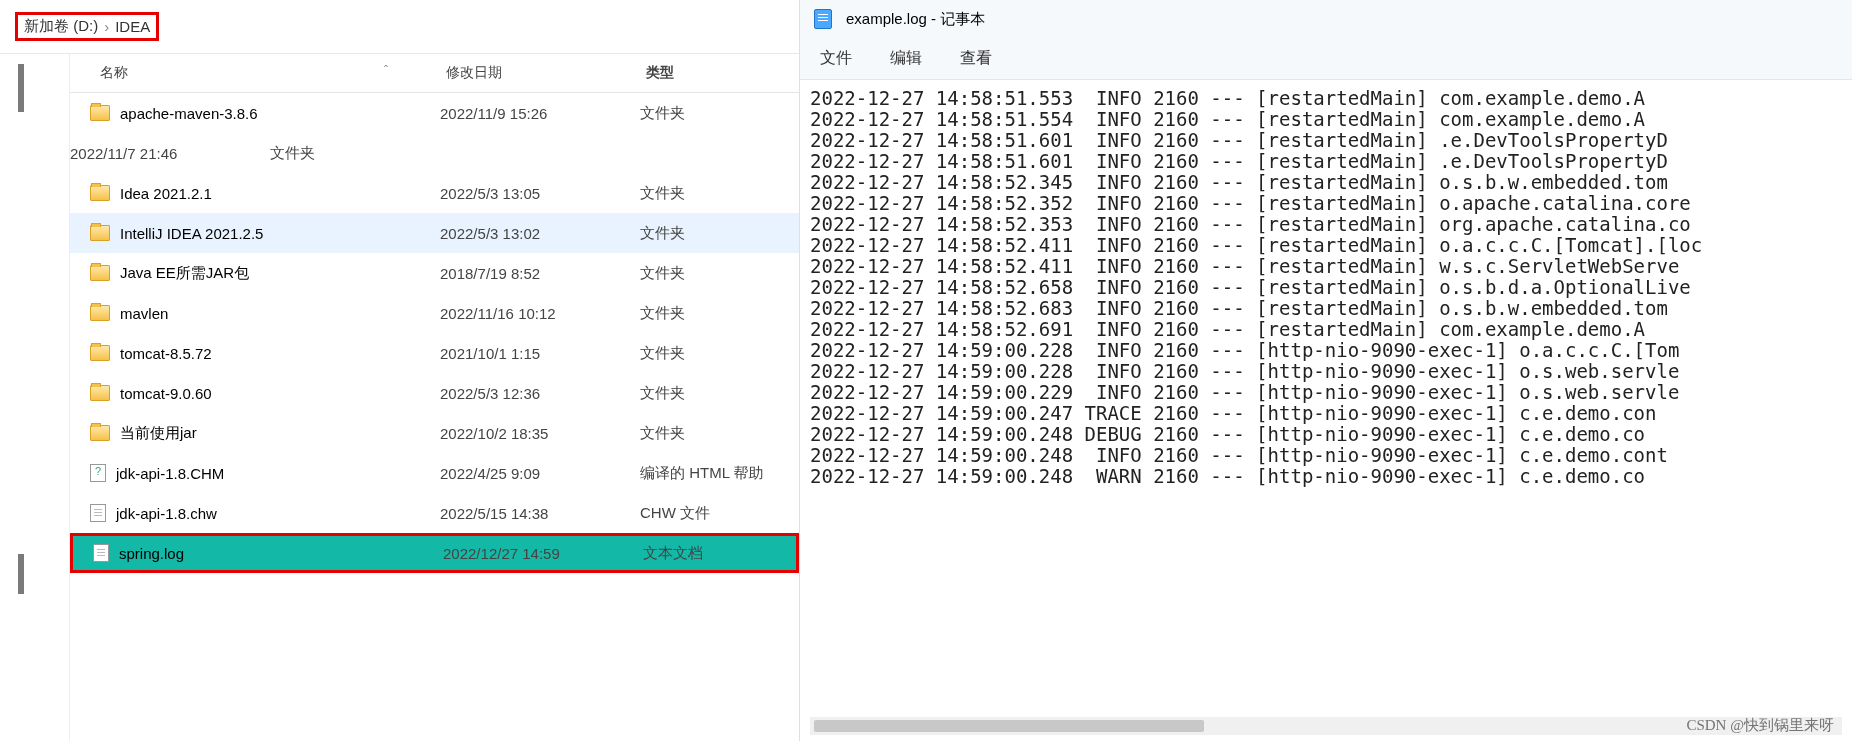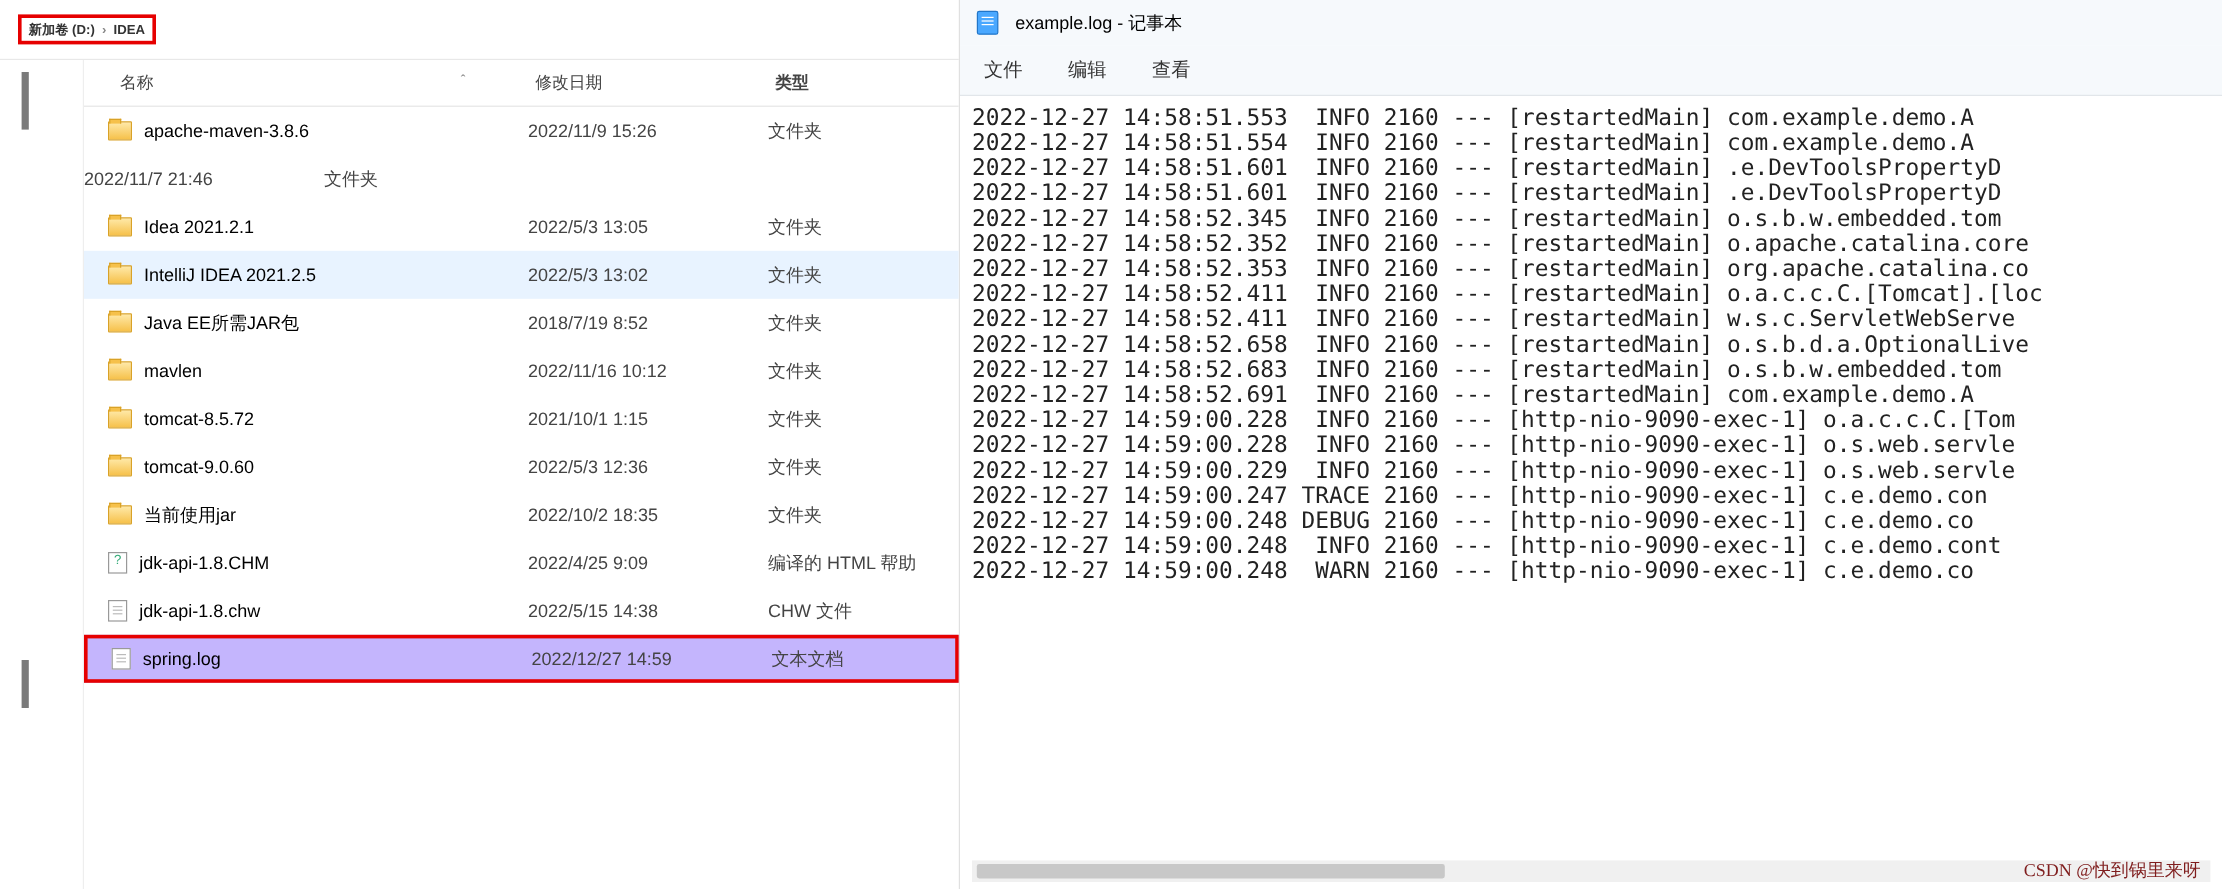--- a/index.html
+++ b/index.html
@@ -1,39 +1,39 @@
 <!DOCTYPE html>
 <html><head>
 <meta charset="utf-8">
 <style>
   * { margin: 0; padding: 0; box-sizing: border-box; font-family: "Microsoft YaHei", "Segoe UI", sans-serif; }
   body { width: 1852px; height: 741px; background: #ffffff; display: flex; overflow: hidden; position: relative; }
 
   
   .explorer { width: 800px; height: 100%; border-right: 1px solid #e0e0e0; display: flex; flex-direction: column; }
-  .breadcrumb-bar { padding: 12px 15px; font-size: 11px; color: #333; border-bottom: 1px solid #e8e8e8; display:flex; align-items:center; gap:6px;font-weight:bold;}
+  .breadcrumb-bar { padding: 12px 15px; font-size: 15px; color: #333; border-bottom: 1px solid #e8e8e8; display:flex; align-items:center; gap:6px;}
   .breadcrumb-highlight { border: 3px solid #e60000; padding: 2px 6px; display: inline-flex; gap: 6px; align-items: center; }
   .chevron { color: #888; }
 
   .explorer-body { display: flex; flex: 1; overflow: hidden; }
   .left-gutter { width: 70px; background: #fff; border-right: 1px solid #eee; position: relative; }
   .scroll-mark { position: absolute; left: 18px; width: 6px; background: #7a7a7a; }
   .scroll-mark.m1 { top: 10px; height: 48px; }
   .scroll-mark.m2 { top: 500px; height: 40px; }
 
   .file-list { flex: 1; overflow: hidden; }
   .list-header { display: flex; border-bottom: 1px solid #e5e5e5; font-size: 14px; color: #444; }
   .col-name { width: 370px; padding: 10px 12px 10px 30px; display:flex; align-items:flex-start; gap:100px;}
   .sort-ind { color:#888; font-size:12px; margin-left:auto; margin-right: 40px;}
   .col-date { width: 200px; padding: 10px 6px; }
   .col-type { flex: 1; padding: 10px 6px; font-weight: bold; }
 
   .file-row { display: flex; align-items: center; height: 40px; font-size: 15px; }
   .file-row.hover-row { background: #e8f3ff; }
-  .file-row.selected { background: #c4b5fd; }
+  .file-row.selected { background: #14b8a6; }
   .cell-name { width: 370px; display: flex; align-items: center; padding-left: 20px; gap: 10px; white-space: nowrap; }
   .cell-date { width: 200px; color: #444; }
   .cell-type { flex: 1; color: #444; white-space: nowrap; overflow: hidden; }
 
   .folder-icon, .file-icon, .chm-icon { width: 20px; height: 16px; flex-shrink: 0; }
   .folder-icon { background: linear-gradient(#ffe9a8,#f6c14b); border:1px solid #d9a227; border-radius: 1px; position: relative;}
   .folder-icon::before{content:"";position:absolute;top:-3px;left:0;width:8px;height:3px;background:#f6c14b;border:1px solid #d9a227;border-bottom:none;}
   .file-icon { background: #fff; border: 1px solid #999; position: relative; width:16px; height:18px;}
   .file-icon::after{content:"";position:absolute;top:4px;left:3px;right:3px;height:1px;background:#bbb;box-shadow:0 3px 0 #bbb,0 6px 0 #bbb;}
   .chm-icon { background:#fff;border:1px solid #999;position:relative;width:16px;height:18px;}
@@ -44,21 +44,21 @@
   
   .notepad { flex: 1; display: flex; flex-direction: column; background: #fff; }
   .np-title { height: 38px; display: flex; align-items: center; gap: 14px; padding: 0 14px; background: #f6f9fc; font-size: 15px;}
   .np-icon { width:18px; height:20px; background:#4aa8ff; border:1px solid #2176c9; border-radius:2px; position:relative;}
   .np-icon::after{content:"";position:absolute;top:4px;left:3px;right:3px;height:1px;background:#fff;box-shadow:0 3px 0 #fff,0 6px 0 #fff;}
   .np-menu { height: 42px; display: flex; align-items: center; gap: 38px; padding: 0 20px; background: #f6f9fc; border-bottom: 1px solid #e2e6ea; font-size: 16px; color:#333;}
   .np-content { flex: 1; padding: 8px 10px 0 10px; font-family: "Consolas","Microsoft YaHei",monospace; font-size: 19px; line-height: 21px; white-space: pre; overflow: hidden; color:#222;}
   .np-scroll { position:absolute; bottom:6px; right:10px; left:810px; height:18px; background:#f0f0f0;}
   .np-scroll-thumb{position:absolute;left:4px;top:3px;width:390px;height:12px;background:#c8c8c8;border-radius:2px;}
 
-  .watermark { position: absolute; bottom: 6px; right: 18px; font-size: 15px; color: #7f1d1d; font-family:"Microsoft YaHei";}
+  .watermark { position: absolute; bottom: 6px; right: 18px; font-size: 15px; color: #737373; font-family:"Microsoft YaHei";}
 </style>
 </head>
 <body>
 
 <div class="explorer">
   <div class="breadcrumb-bar">
     <span class="breadcrumb-highlight">
       <span>新加卷 (D:)</span>
       <span class="chevron">›</span>
       <span>IDEA</span>

